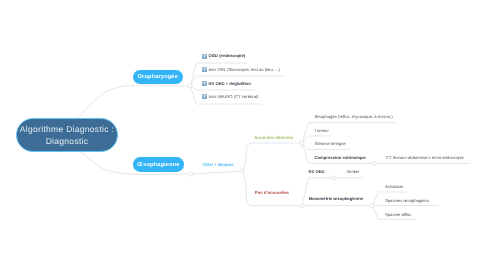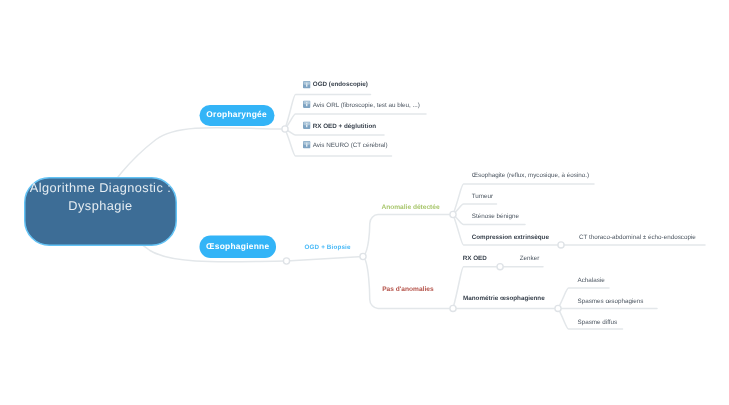--- a/index.html
+++ b/index.html
@@ -3,24 +3,24 @@
 <meta charset="utf-8">
 <style>
   html,body{margin:0;padding:0;background:#ffffff;}
   body{width:486px;height:270px;overflow:hidden;position:relative;
        font-family:"Liberation Sans", sans-serif;
        -webkit-font-smoothing:antialiased;text-rendering:geometricPrecision;
        }
   #canvas{position:absolute;left:0;top:0;width:486px;height:270px;background:#fff;}
   svg#links{position:absolute;left:0;top:0;width:486px;height:270px;}
 
-  .root-pill{position:absolute;left:16px;top:118px;width:102px;height:46px;
+  .root-pill{position:absolute;left:16px;top:118px;width:102px;height:34px;
       background:#3d6d96;border:1px solid #63c3f5;border-radius:17px;
       box-sizing:border-box;color:#e6edf2;font-size:8.5px;line-height:12px;
-      display:flex;flex-direction:column;align-items:center;justify-content:flex-start;
+      display:flex;flex-direction:column;align-items:center;justify-content:center;
       letter-spacing:.3px;white-space:nowrap;}
 
   .br-pill{position:absolute;background:#33b4f7;border-radius:7.3px;color:#fff;
       font-size:5.6px;font-weight:bold;letter-spacing:.18px;box-sizing:border-box;
       display:flex;align-items:center;justify-content:center;}
 
   .leaf{position:absolute;font-size:4.2px;color:#4a545f;white-space:nowrap;
       line-height:6px;}
   .leaf.b{font-weight:bold;color:#3a434e;}
 
@@ -66,21 +66,21 @@
         <circle cx="302" cy="143" r="2.05"></circle>
         <circle cx="302" cy="205.6" r="2.05"></circle>
         <circle cx="374" cy="163.3" r="2.05"></circle>
         <circle cx="333.4" cy="177.8" r="2.05"></circle>
         <circle cx="372" cy="205.6" r="2.05"></circle>
       </g>
   </svg>
 
   <div class="root-pill">
     <span>Algorithme Diagnostic :</span>
-    <span>Dysphagie</span>
+    <span>Diagnostic</span>
   </div>
 
   <div class="br-pill" style="left:133px;top:69.7px;width:49.5px;height:14.6px">
     <span>Oropharyngée</span>
   </div>
   <div class="br-pill" style="left:133px;top:157.4px;width:51px;height:14.4px">
     <span>Œsophagienne</span>
   </div>
 
   <span class="ico" style="left:202px;top:53.9px">

